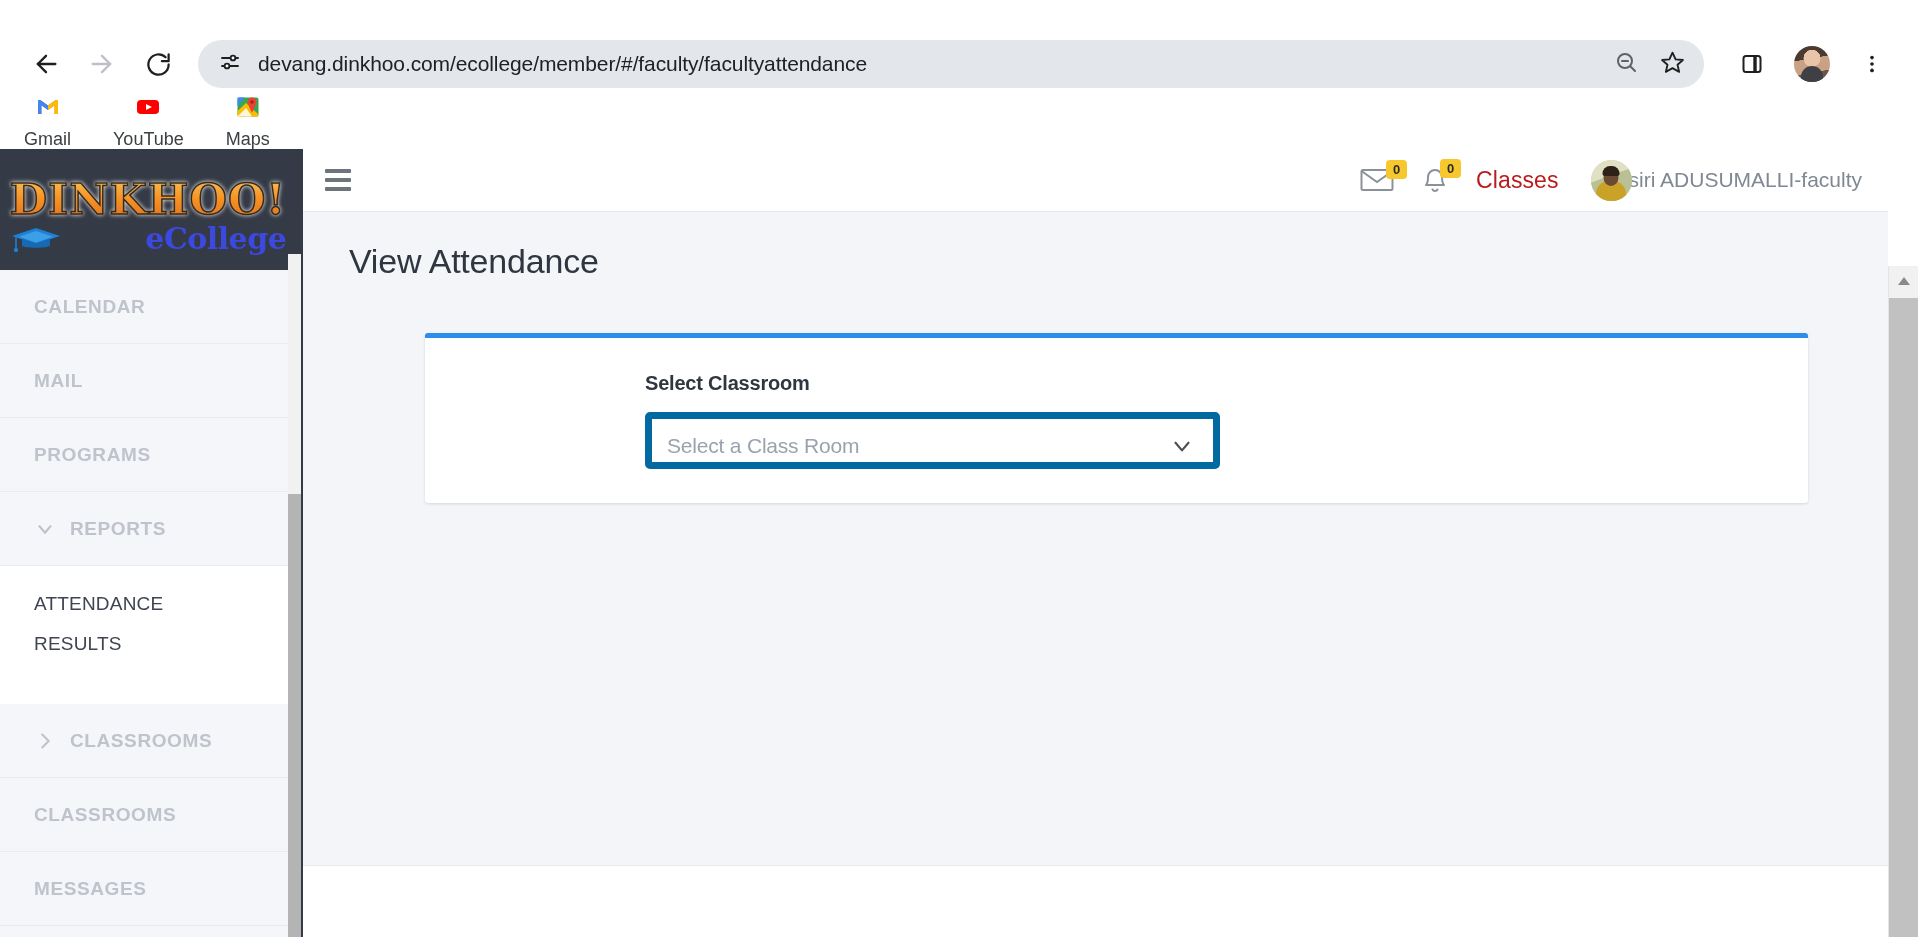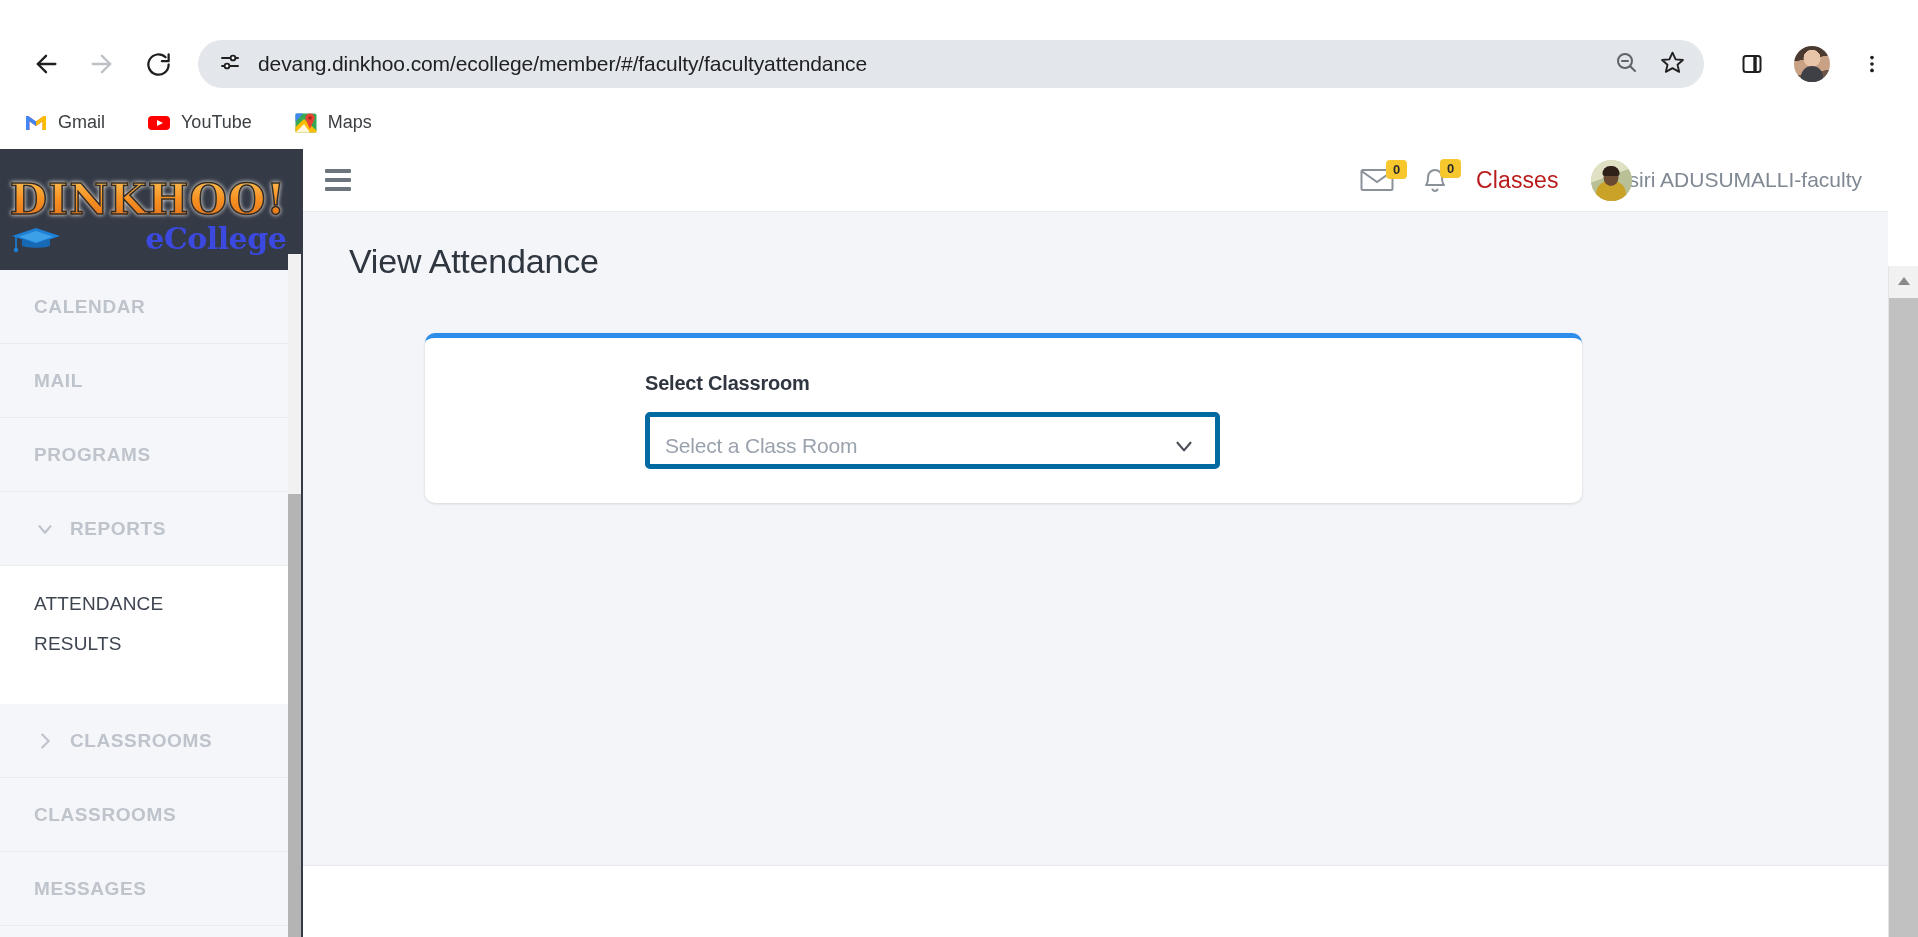--- a/index.html
+++ b/index.html
@@ -90,20 +90,21 @@
     height: 53px;
     display: flex; align-items: center;
     padding: 0 18px;
     gap: 30px;
   }
   .bm {
     display: flex; align-items: center; gap: 10px;
     padding: 6px 6px;
     border-radius: 6px;
     cursor: pointer;
+    flex-direction: column;
   }
   .bm-label { font-size: 18px; color: #3c4043; }
   .bm-icon { width: 24px; height: 24px; flex: none; display: block; }
 
   
   .viewport {
     position: relative;
     width: 1918px;
     height: 820px;
     background: #ffffff;
@@ -297,38 +298,38 @@
   .page-title {
     font-size: 34px;
     color: #2f3640;
     padding: 30px 0 0 18px;
     letter-spacing: -0.2px;
     margin-left: 28px;
   }
 
   .card {
     margin: 52px 0 0 122px;
-    width: 1157px;
+    width: 1383px;
     background: #ffffff;
     border-top: 5px solid #2c8dea;
-    border-radius: 10px;
+    border-radius: 3px;
     box-shadow: 0 1px 3px rgba(0,0,0,.12);
     padding: 34px 0 34px 0;
   }
   .field-group { padding-left: 220px; }
   .field-label {
     font-size: 20px;
     font-weight: 700;
     color: #2f3640;
     margin-bottom: 17px;
     letter-spacing: -0.2px;
   }
   .select-box {
     width: 575px; height: 57px;
-    border: 5px solid #0369a1;
+    border: 7px solid #0369a1;
     border-radius: 5px;
     background: #ffffff;
     display: flex; align-items: center;
     padding: 11px 18px 0 15px;
     cursor: pointer;
   }
   .select-placeholder {
     flex: 1;
     font-size: 21px;
     color: #9aa2ad;

